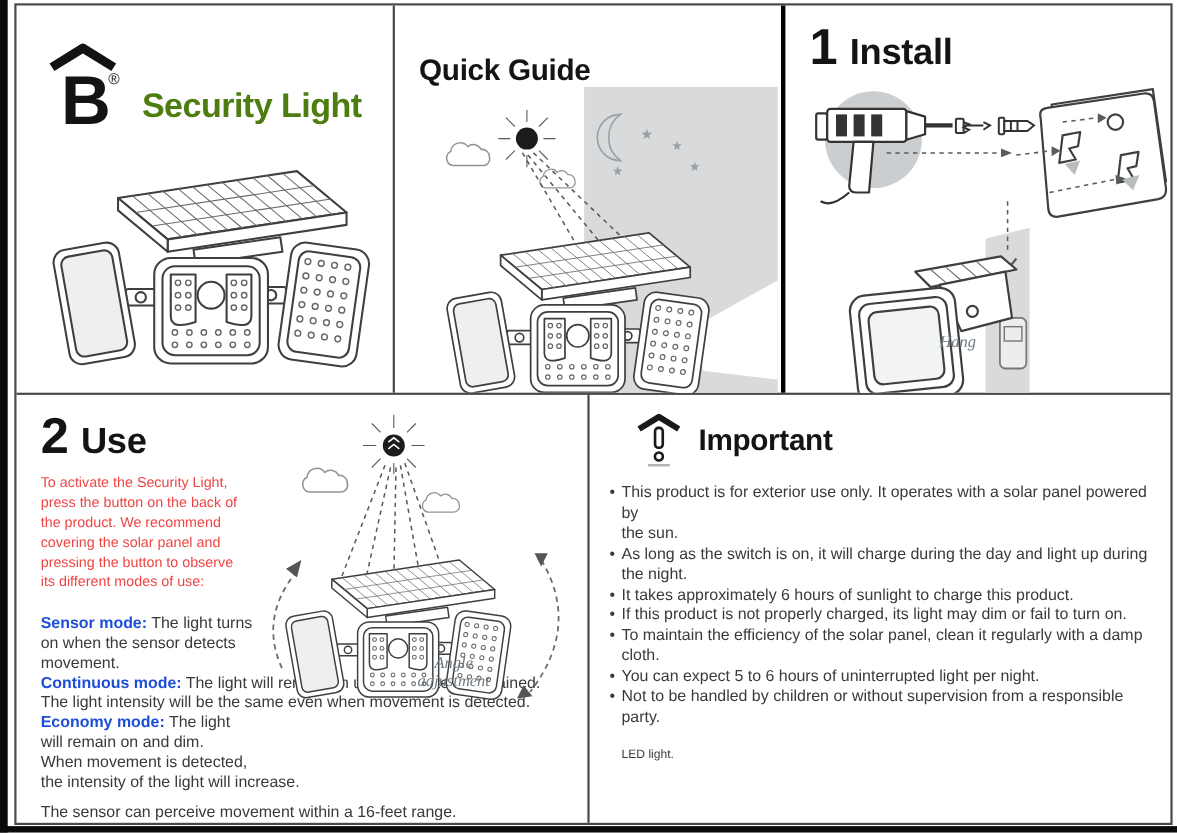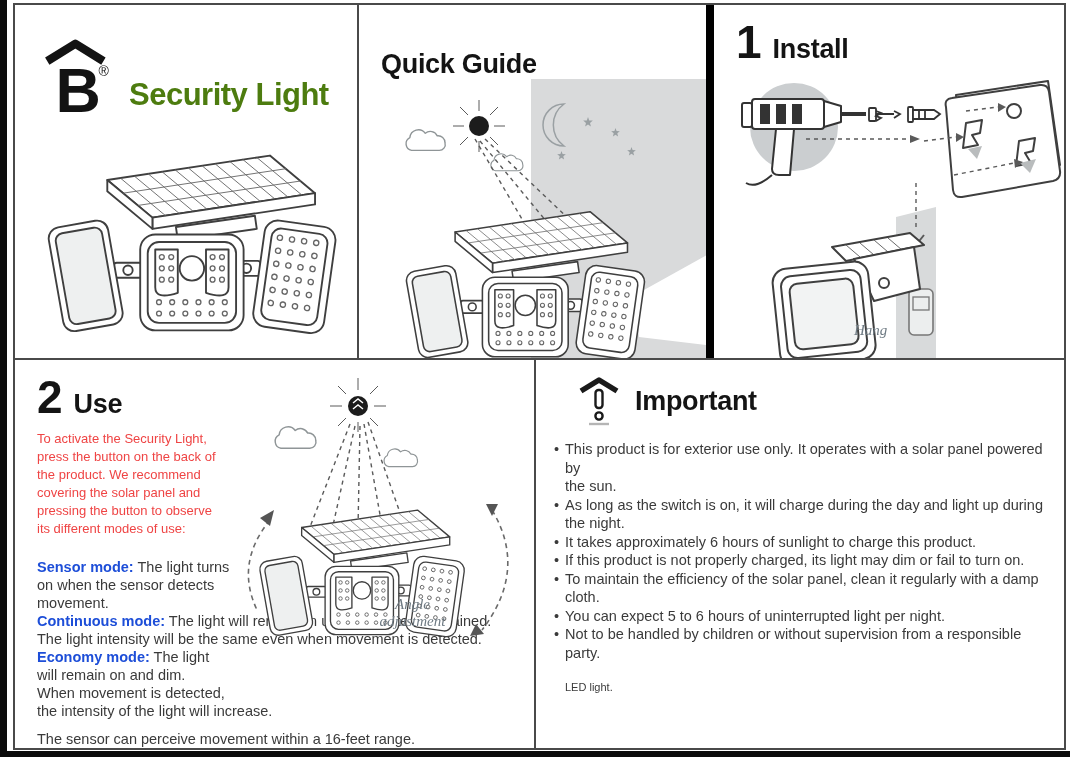--- a/index.html
+++ b/index.html
@@ -12,32 +12,32 @@
   .edge-bottom{position:absolute;left:0;top:751px;width:1070px;height:6px;background:#0b0b0b;}
   .page{
     position:absolute;left:13px;top:3px;right:4px;bottom:7px;
     border:2px solid #4a4a4a;display:flex;flex-direction:column;background:#fff;
   }
   .row{display:flex;box-sizing:border-box;}
   .row-top{height:373px;border-bottom:2px solid #4a4a4a;}
   .row-bottom{flex:1;}
   .panel{position:relative;box-sizing:border-box;overflow:hidden;}
   .panel-product{width:344px;border-right:2px solid #4a4a4a;}
-  .panel-quickguide{width:355px;border-right:8px solid #000000;}
+  .panel-quickguide{width:355px;border-right:4px solid #000000;}
   .panel-install{flex:1;}
   .panel-use{width:521px;border-right:2px solid #4a4a4a;}
   .panel-important{flex:1;}
 
   
   .brand-row{display:flex;align-items:flex-end;gap:14px;padding:30px 0 0 24px;}
   .brand-row h1{margin:0 0 8px 0;font-size:31px;font-weight:bold;color:#4d7c0f;letter-spacing:-0.5px;}
   .qg-title{margin:0;padding:44px 0 0 22px;font-size:27px;font-weight:bold;color:#141414;letter-spacing:-0.3px;}
   .step-head{display:flex;align-items:baseline;gap:11px;padding:14px 0 0 22px;}
   .step-num{font-size:46px;font-weight:bold;color:#141414;line-height:1;}
-  .step-title{font-size:27px;font-weight:bold;color:#141414;letter-spacing:-0.3px;}
+  .step-title{font-size:33px;font-weight:bold;color:#141414;letter-spacing:-0.3px;}
   .imp-head{display:flex;align-items:center;gap:13px;padding:16px 0 0 20px;margin-left:20px;}
   .imp-title{font-size:27px;font-weight:bold;color:#141414;letter-spacing:-0.3px;}
 
   
   .use-text{position:relative;padding:10px 0 0 22px;width:480px;}
   .pre{white-space:pre-line;}
   .use-intro{margin:0 0 20px 0;font-size:13px;line-height:18px;color:#ef4444;}
   .mode{font-size:14.5px;line-height:18px;color:#3a3a3a;}
   .mode b{color:#1d4ed8;}
   .range-note{margin:10px 0 0 0;font-size:14.5px;line-height:18px;color:#3a3a3a;}
@@ -47,21 +47,21 @@
   .bullet{display:flex;font-size:14.5px;line-height:18.5px;color:#3a3a3a;}
   .b-dot{width:11px;flex:none;color:#3a3a3a;}
   .b-text{flex:1;}
   .imp-footnote{margin:19px 0 0 29px;font-size:11px;color:#3a3a3a;}
 
   
   .caption{
     position:absolute;font-family:"Liberation Serif","DejaVu Serif",serif;
     font-style:italic;font-size:15px;line-height:17px;color:#6e7a83;
   }
-  .hang-label{left:140px;top:317px;}
+  .hang-label{left:140px;top:298px;}
   .angle-label{left:120px;top:228px;width:125px;text-align:center;}
 
   .illus{position:absolute;}
   .illus svg{display:block;}
   .use-illus{top:8px;right:10px;width:294px;height:300px;}
   svg .thin{stroke:#5a5a5a;stroke-width:1;fill:none;}
   svg .dash{stroke:#5a5a5a;stroke-width:1.4;fill:none;stroke-dasharray:4 4;}
   svg .gray-dash{stroke:#6a6a6a;stroke-width:1.6;fill:none;stroke-dasharray:5 4;}
 </style>
 </head>

